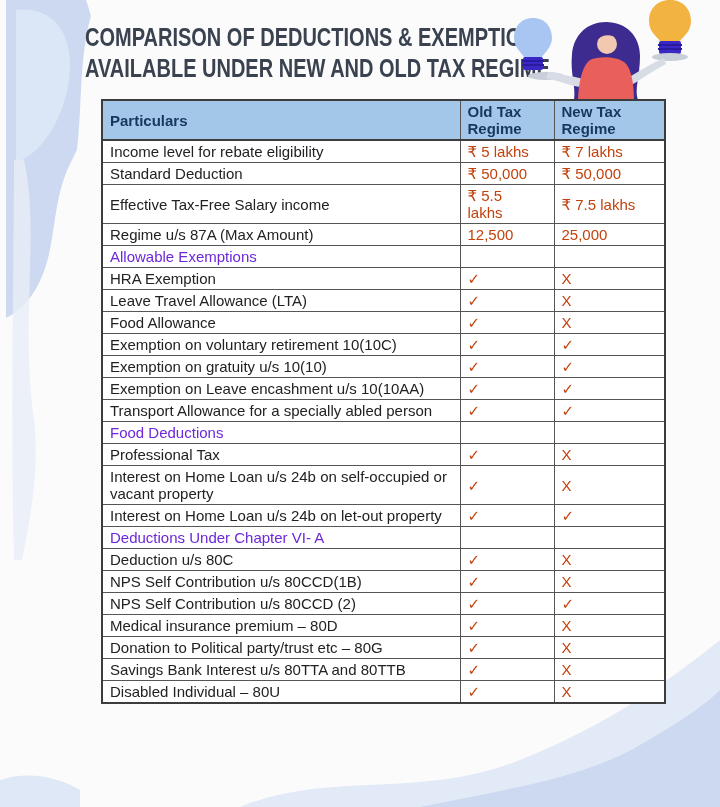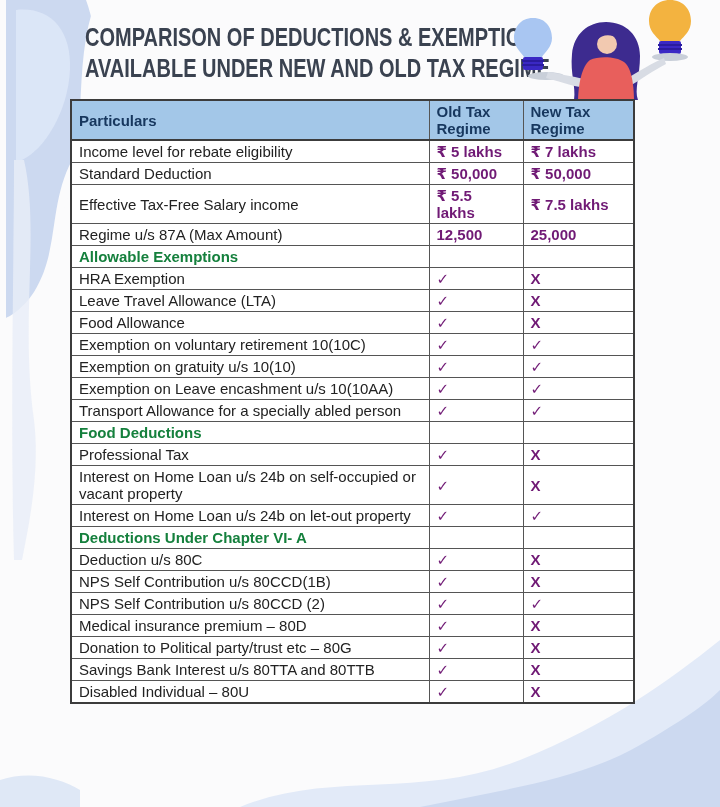--- a/index.html
+++ b/index.html
@@ -15,31 +15,31 @@
   .title-line {
     font-size:25px; font-weight:700; color:#3a4250; line-height:31px;
     letter-spacing:0px; transform:scaleX(0.80); transform-origin:top left;
     white-space:nowrap; text-transform:uppercase;
   }
 
   
   .illustration { position:absolute; left:498px; top:0; width:222px; height:103px; }
 
   
-  table.cmp { position:absolute; left:70px; top:99px; width:563px;
+  table.cmp { position:absolute; left:101px; top:99px; width:563px;
     border-collapse:collapse; table-layout:fixed; background:#ffffff;
     border:2px solid #3c3c3c; }
   col.c1 { width:358px; } col.c2 { width:94px; } col.c3 { width:111px; }
   th, td { border:1px solid #555555; font-size:15px; line-height:17px;
     padding:2px 7px; text-align:left; vertical-align:middle; overflow:hidden; }
   thead th { background:#a3c7e8; color:#17375e; font-weight:700;
     border-bottom:2px solid #3c3c3c; }
   tbody td { color:#222222; background:#ffffff; }
-  td.section { font-weight:700; color:#15803d; }
-  td.c-val { white-space:pre-line; color:#701a75;font-weight:bold; }
+  td.section { font-weight:400; color:#6d28d9; }
+  td.c-val { white-space:pre-line; color:#c2410c; }
 </style>
 </head>
 <body>
 
 <div class="stage">
 
   <svg class="bg-decor" width="720" height="807" viewBox="0 0 720 807">
 
     <path d="M6,0 L86,0 C104,50 98,110 72,160 C48,206 60,250 34,292 C22,310 10,316 6,318 Z" fill="#ccd9f0"></path>
     <path d="M16,10 C50,6 72,30 70,70 C68,112 44,150 22,160 L16,160 Z" fill="#dde7f7" opacity="0.9"></path>

